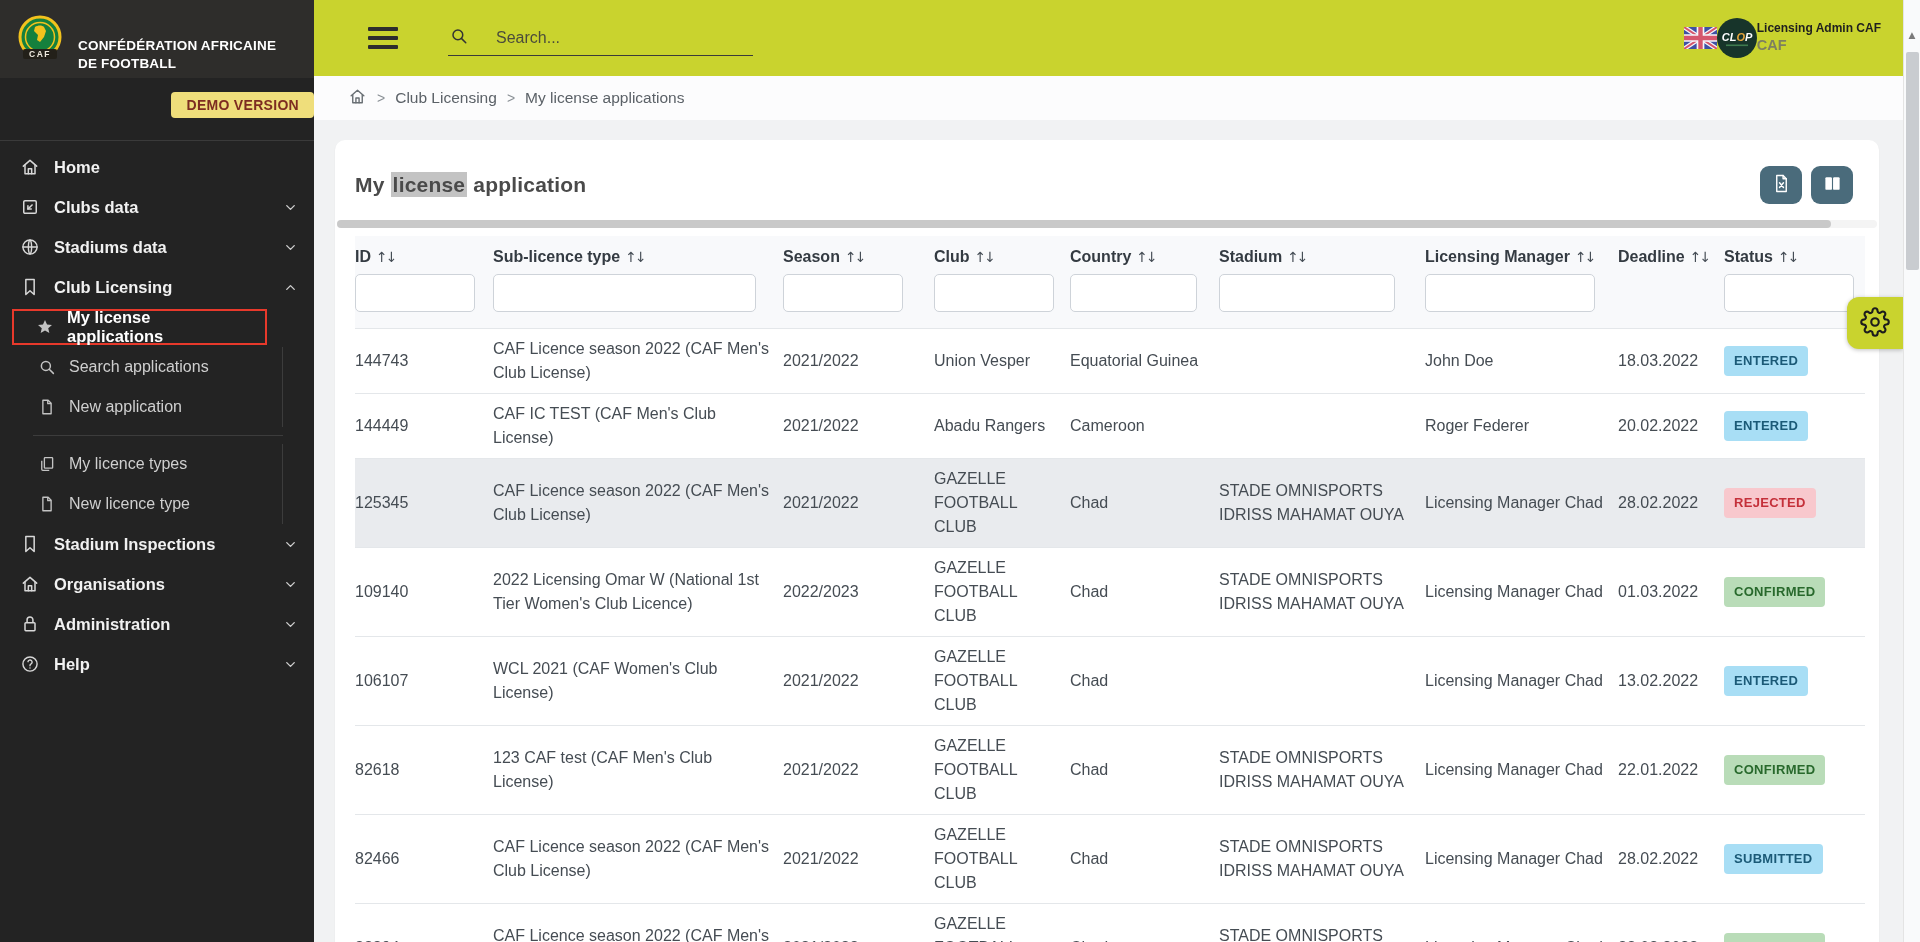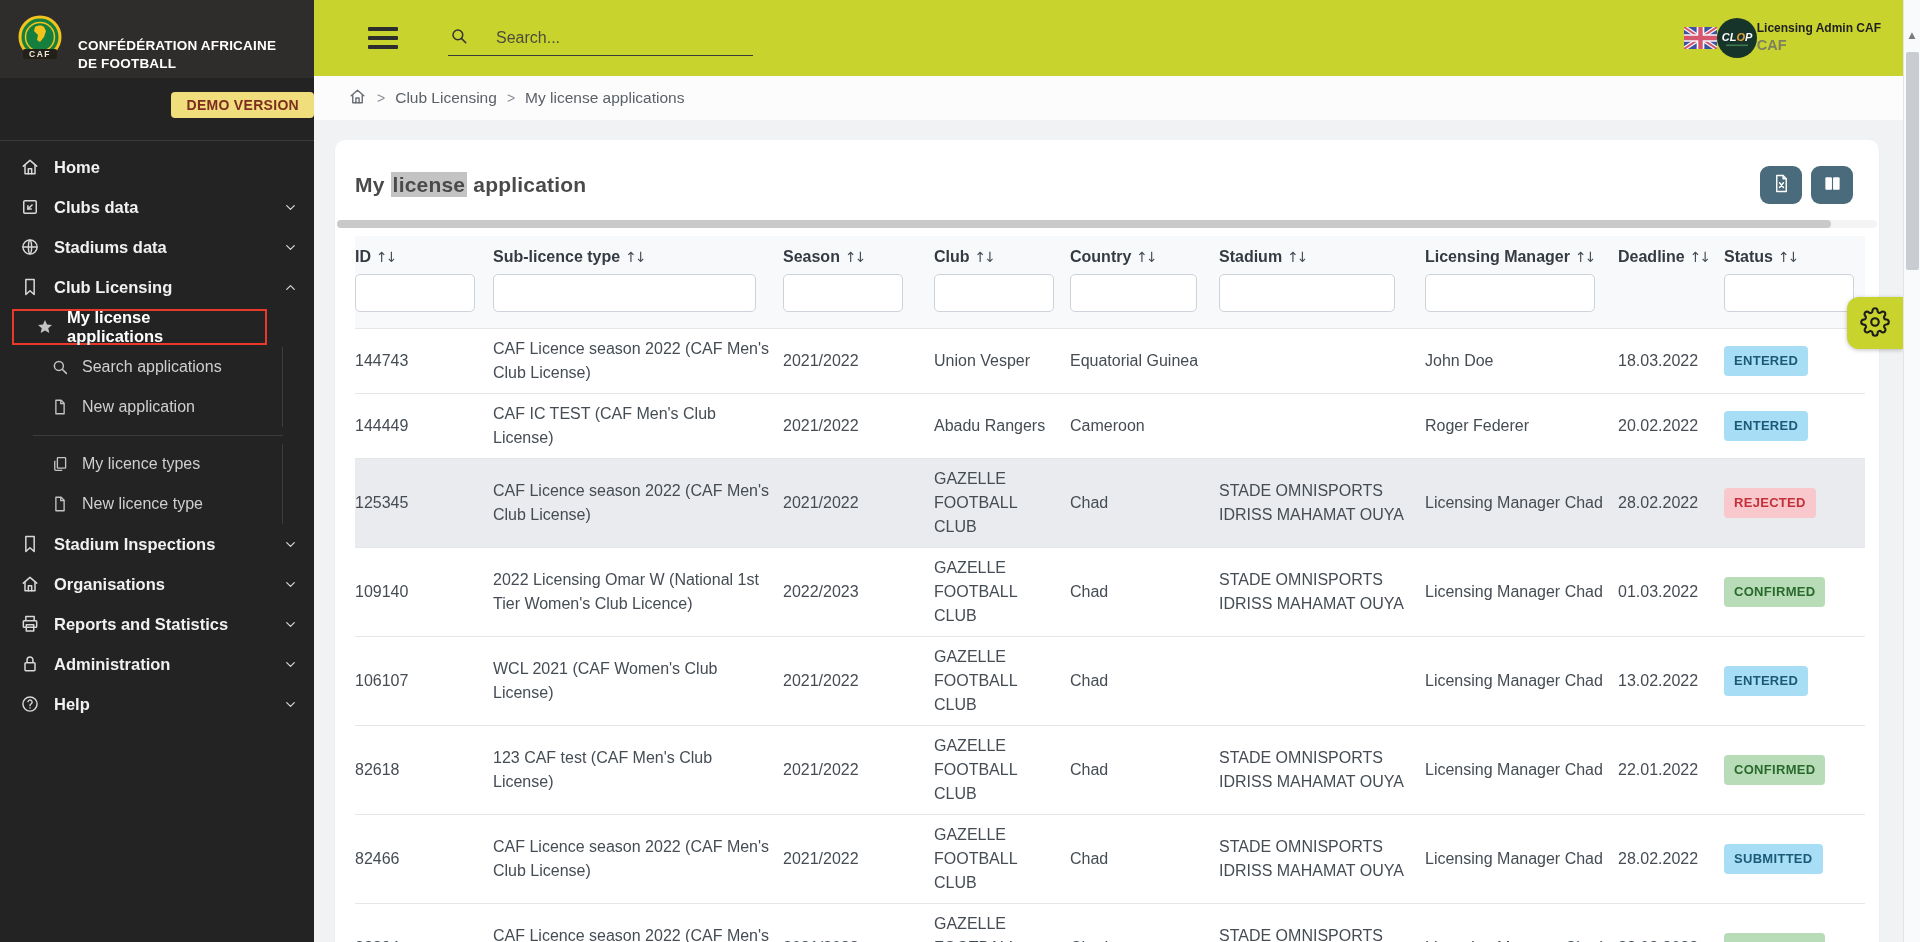--- a/index.html
+++ b/index.html
@@ -18,21 +18,21 @@
   .demo-badge { background:var(--demo_badge_bg,#efde7b); color:var(--demo_badge_text,#7d2c21);
     font-weight:bold; font-size:14px; padding:5px 15px; border-radius:4px; letter-spacing:.3px; }
   .sidebar-divider { height:1px; background:#3a3a3a; margin-top:14px; }
   .menu { padding-top:6px; }
   .menu-item { display:flex; align-items:center; height:40px; padding:0 16px 0 19px;
     cursor:pointer; position:relative; }
   .mi-icon { width:22px; height:22px; margin-right:13px; display:flex; align-items:center;
     justify-content:center; color:#d8d8d8; flex:none; }
   .mi-icon svg { width:20px; height:20px; }
   .menu-item.top .mi-label { font-weight:bold; font-size:16.5px; color:#f1f1f1; }
-  .menu-item.sub { padding-left:50px; }
+  .menu-item.sub { padding-left:37px; }
   .menu-item.sub .mi-icon { width:20px; margin-right:12px; color:#c3c3c3; }
   .menu-item.sub .mi-icon svg { width:18px; height:18px; }
   .menu-item.sub .mi-label { font-size:16px; color:#cfcfcf; }
   .menu-item.sub:not(.active)::before { content:""; position:absolute; right:31px; top:0;
     bottom:0; width:1px; background:#3c3c3c; }
   .menu-item.active { border:2px solid var(--active_item_border,#e8392b); height:36px;
     margin:2px 47px 2px 12px; padding-left:21px; }
   .menu-item.active .mi-label { font-weight:bold; color:#fff; font-size:16.5px; }
   .mi-chevron { margin-left:auto; color:#cfcfcf; display:flex; }
   .mi-chevron svg { width:15px; height:15px; }
@@ -255,35 +255,20 @@
         </div>
         <div class="menu-item top">
           <span class="mi-icon">
             <svg viewBox="0 0 24 24" fill="none" stroke="currentColor" stroke-width="1.8" stroke-linecap="round" stroke-linejoin="round">
               <path d="M4 11 12 4l8 7"></path>
               <path d="M6 10v10h12V10"></path>
               <path d="M10 20v-6h4v6"></path>
             </svg>
           </span>
           <span class="mi-label">Organisations</span>
-          <span class="mi-chevron down">
-            <svg viewBox="0 0 24 24" fill="none" stroke="currentColor" stroke-width="2.2" stroke-linecap="round" stroke-linejoin="round">
-              <polyline points="6 9 12 15 18 9"></polyline>
-            </svg>
-          </span>
-        </div>
-        <div class="menu-item top">
-          <span class="mi-icon">
-            <svg viewBox="0 0 24 24" fill="none" stroke="currentColor" stroke-width="1.8" stroke-linejoin="round">
-              <path d="M7 8V3h10v5"></path>
-              <rect x="4" y="8" width="16" height="8" rx="1"></rect>
-              <rect x="7.5" y="13" width="9" height="7.5"></rect>
-            </svg>
-          </span>
-          <span class="mi-label">Reports and Statistics</span>
           <span class="mi-chevron down">
             <svg viewBox="0 0 24 24" fill="none" stroke="currentColor" stroke-width="2.2" stroke-linecap="round" stroke-linejoin="round">
               <polyline points="6 9 12 15 18 9"></polyline>
             </svg>
           </span>
         </div>
         <div class="menu-item top">
           <span class="mi-icon">
             <svg viewBox="0 0 24 24" fill="none" stroke="currentColor" stroke-width="1.8" stroke-linejoin="round">
               <rect x="6" y="10.5" width="12" height="9.5" rx="1"></rect>

